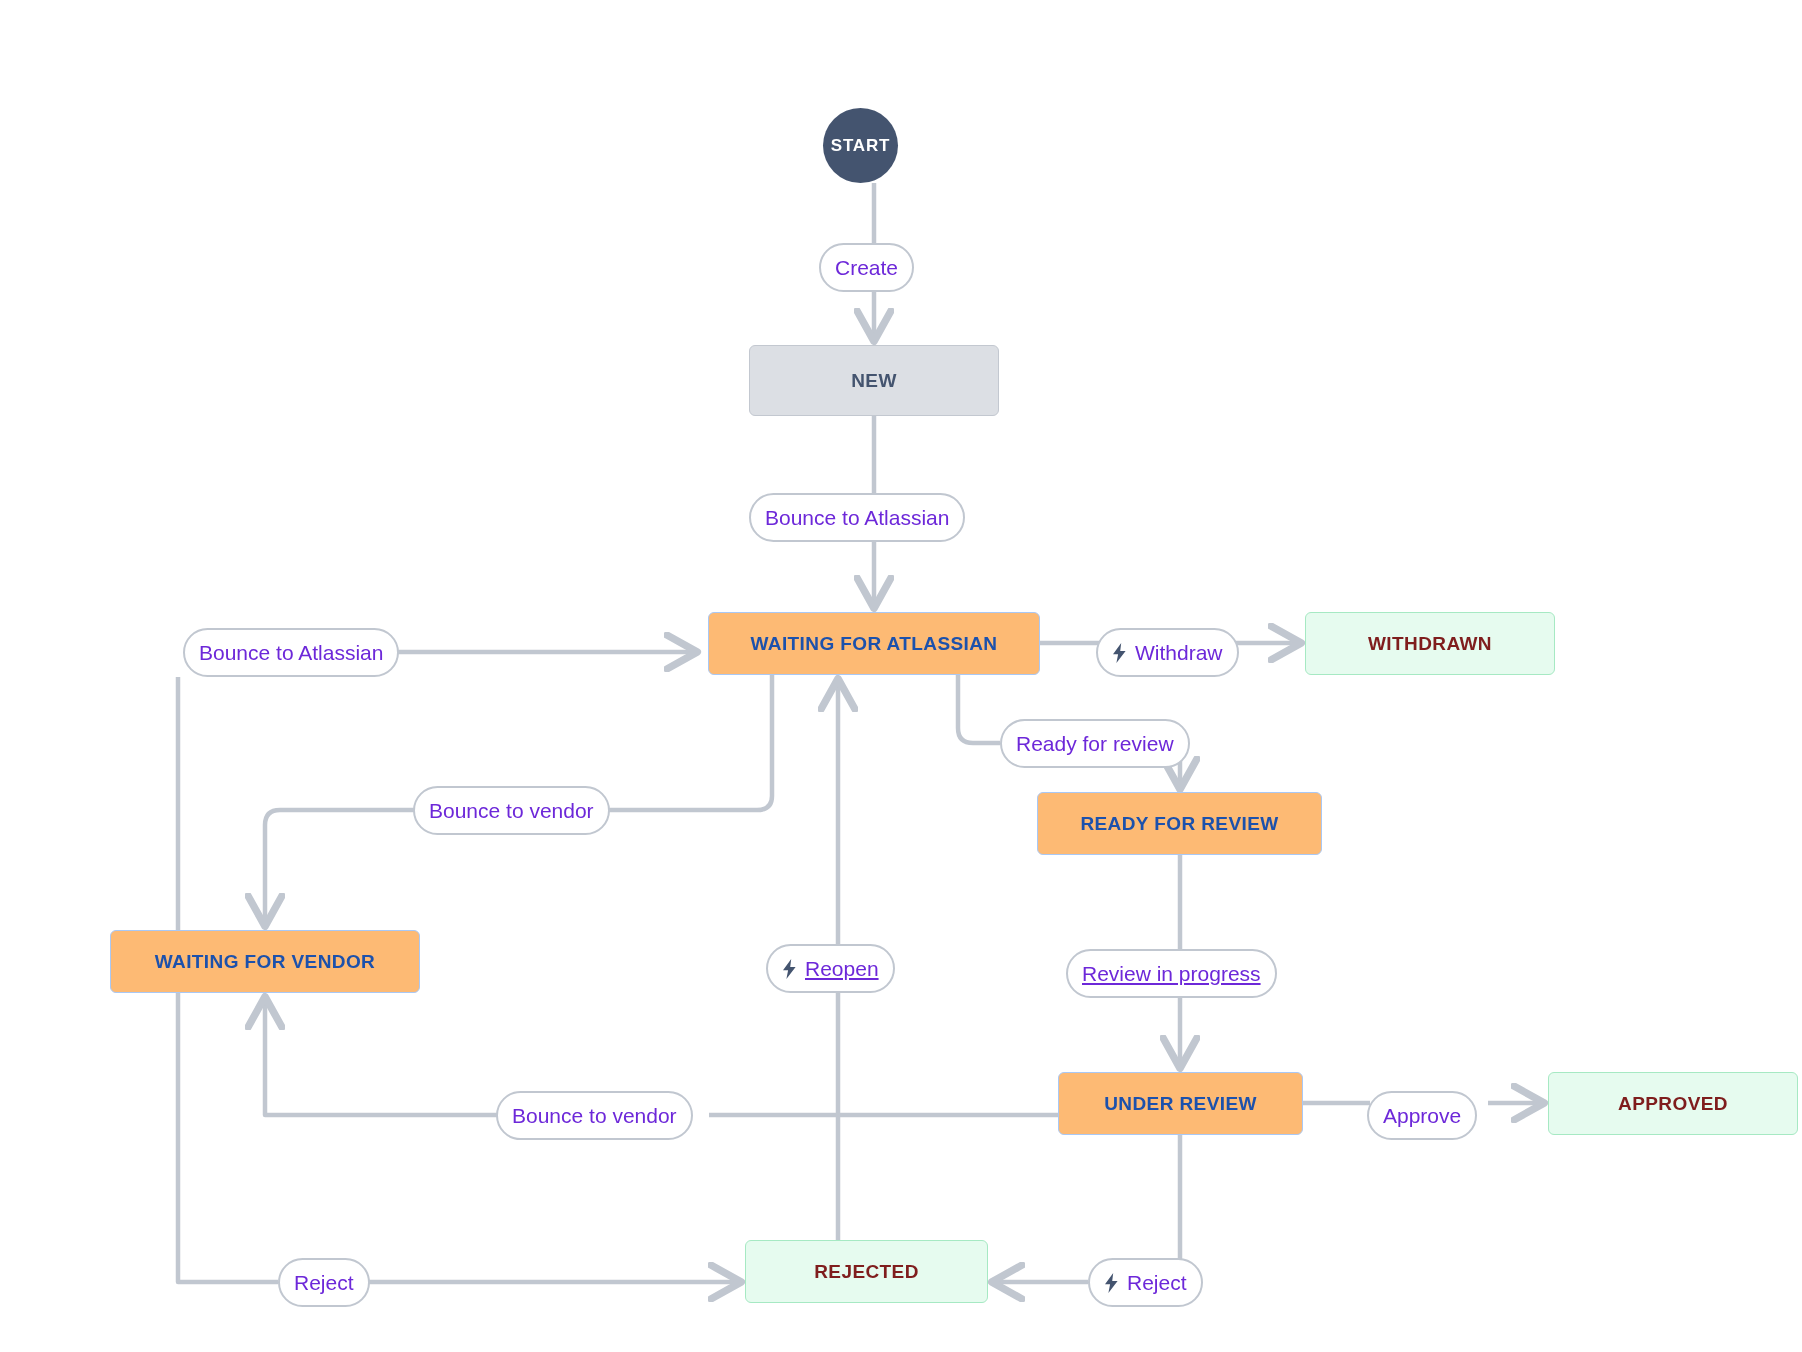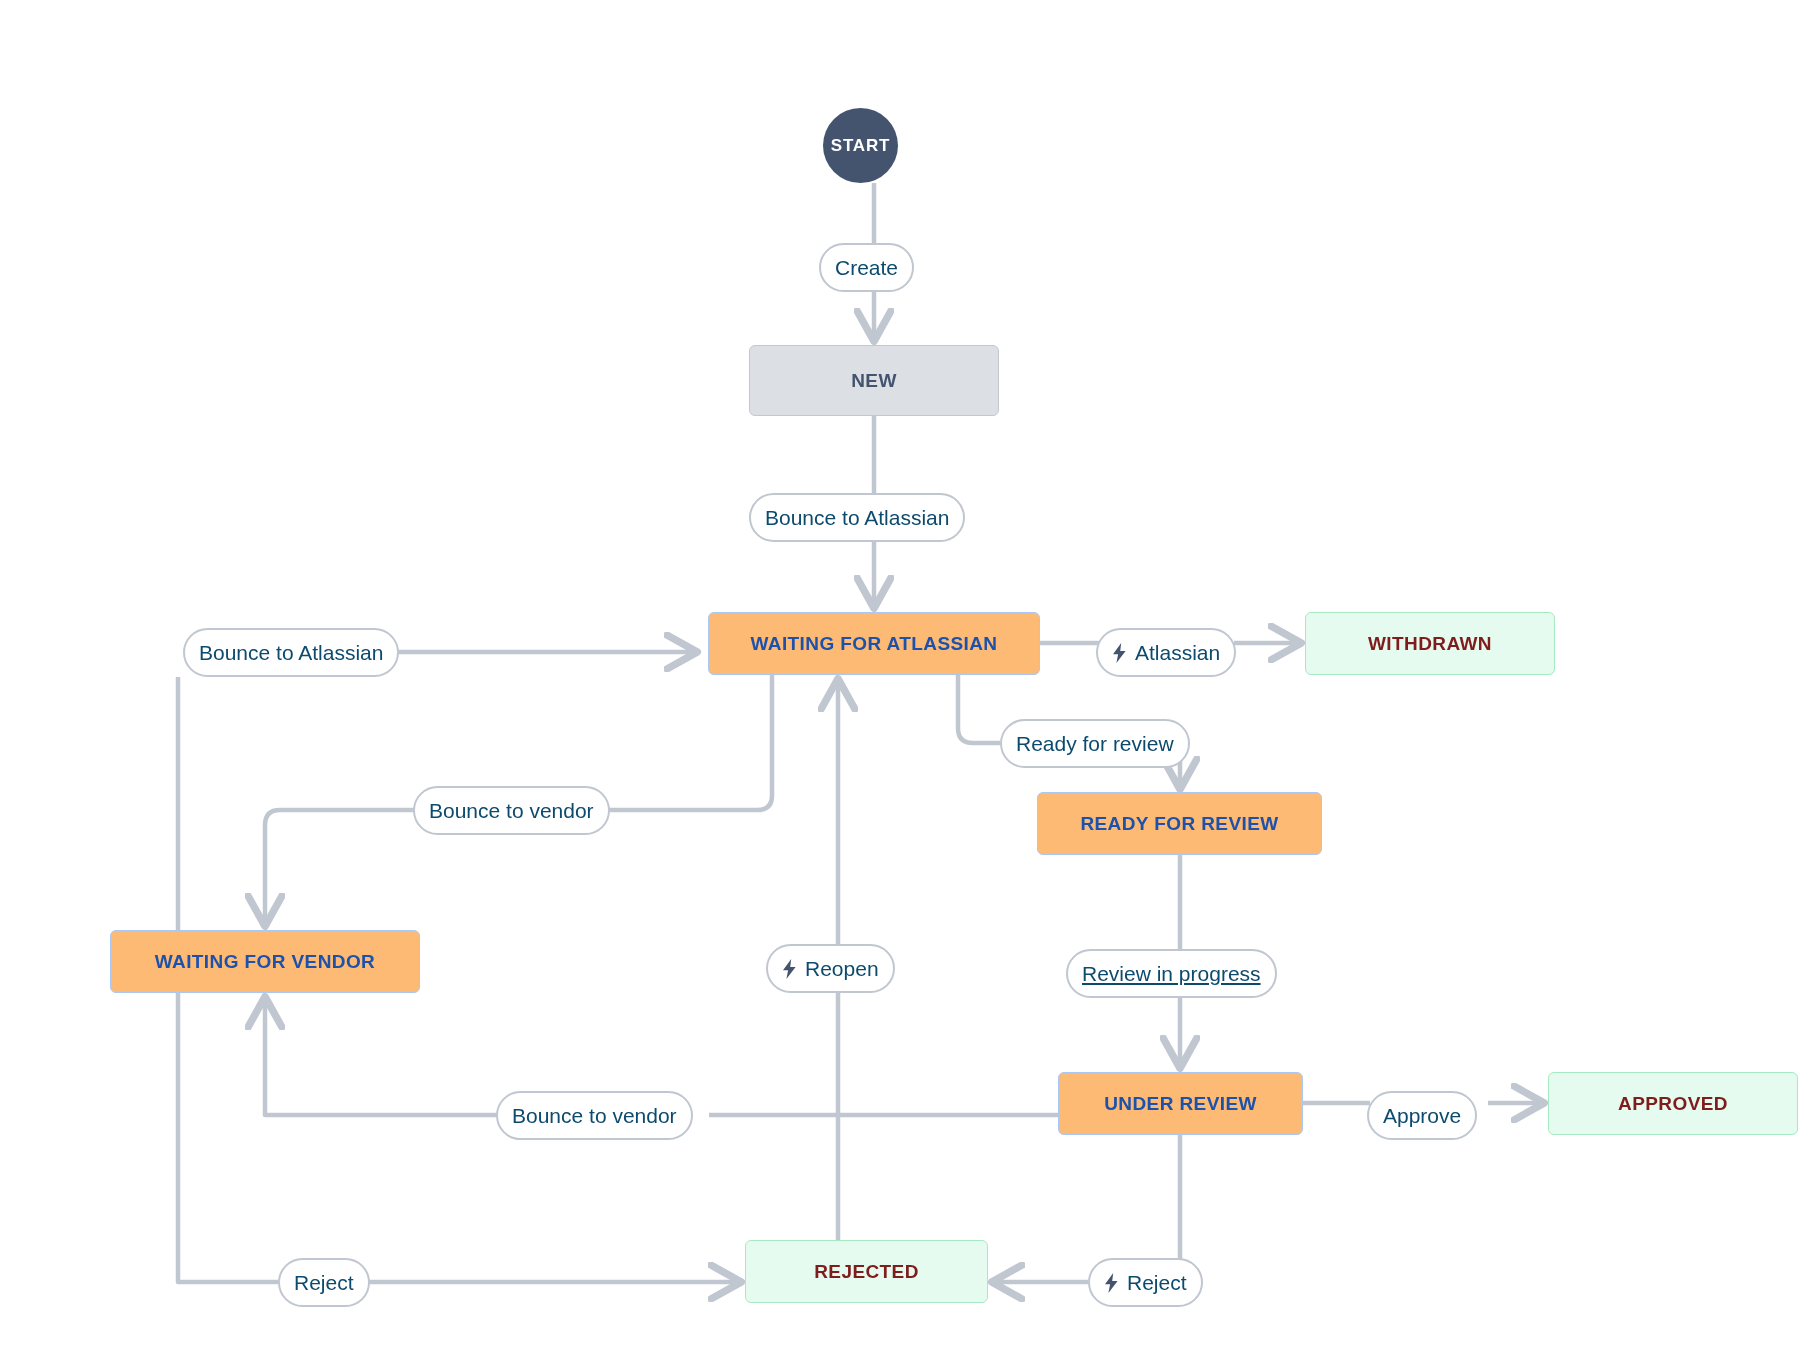--- a/index.html
+++ b/index.html
@@ -65,21 +65,21 @@
   .pill {
     position: absolute;
     box-sizing: border-box;
     display: flex;
     align-items: center;
     justify-content: center;
     gap: 8px;
     background: #ffffff;
     border: 2px solid #c1c7d0;
     border-radius: 999px;
-    color: #0c4a6e;
+    color: #6d28d9;
     font-size: 21px;
     white-space: nowrap;
     padding: 0 14px;
   }
   .pill .bolt {
     display: inline-block;
     width: 15px;
     height: 20px;
     flex: 0 0 auto;
   }
@@ -185,32 +185,32 @@
   <div class="pill" style="left:183px; top:628px; height:49px;">
     <span>Bounce to Atlassian</span>
   </div>
 
   <div class="pill" style="left:1096px; top:628px; height:49px;">
     <span class="bolt">
       <svg width="15" height="20" viewBox="0 0 15 20" xmlns="http://www.w3.org/2000/svg">
         <path d="M9.2,0 L1,11.3 L6.1,11.3 L4.4,20 L13.6,8.1 L8.2,8.1 Z" fill="#44546f"></path>
       </svg>
     </span>
-    <span>Atlassian</span>
+    <span>Withdraw</span>
   </div>
 
   <div class="pill" style="left:1000px; top:719px; height:49px;">
     <span>Ready for review</span>
   </div>
 
   <div class="pill" style="left:413px; top:786px; height:49px;">
     <span>Bounce to vendor</span>
   </div>
 
-  <div class="pill" style="left:766px; top:944px; height:49px;">
+  <div class="pill" style="left:766px; top:944px; height:49px;text-decoration:underline;">
     <span class="bolt">
       <svg width="15" height="20" viewBox="0 0 15 20" xmlns="http://www.w3.org/2000/svg">
         <path d="M9.2,0 L1,11.3 L6.1,11.3 L4.4,20 L13.6,8.1 L8.2,8.1 Z" fill="#44546f"></path>
       </svg>
     </span>
     <span>Reopen</span>
   </div>
 
   <div class="pill" style="left:1066px; top:949px; height:49px;text-decoration:underline;">
     <span>Review in progress</span>

